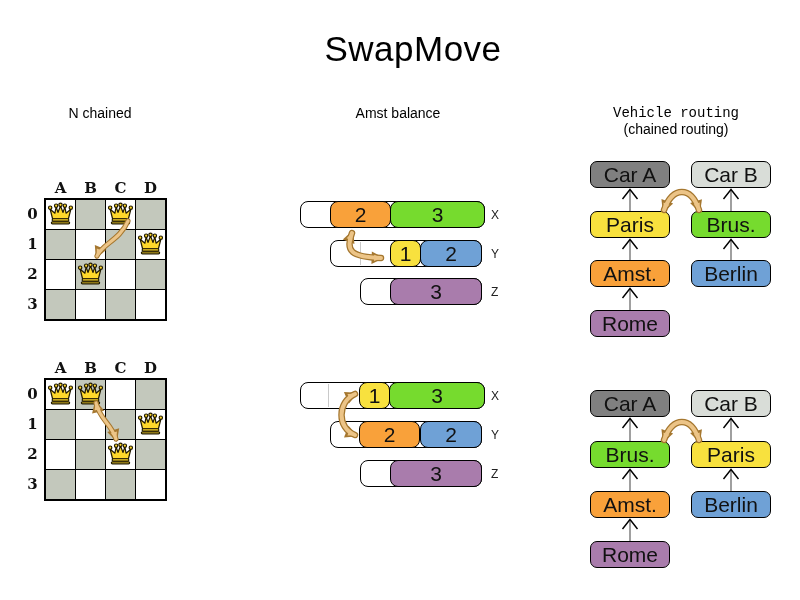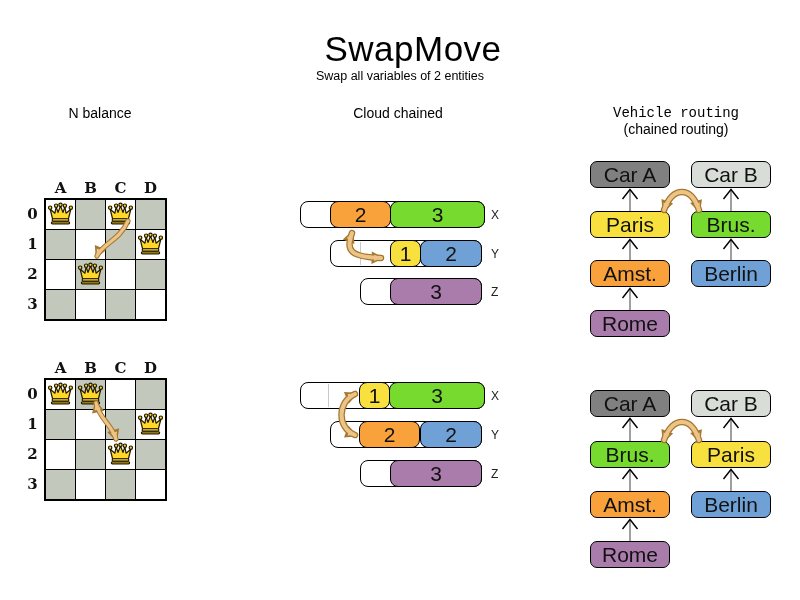--- a/index.html
+++ b/index.html
@@ -26,24 +26,23 @@
   
   .vbox{position:absolute;width:80px;height:27px;box-sizing:border-box;border:1.6px solid #000;border-radius:7px;
     display:flex;align-items:center;justify-content:center;font-size:21px;color:#111;}
   #overlay{position:absolute;left:0;top:0;pointer-events:none;}
 </style>
 </head>
 <body>
 
 <div id="stage">
   <div id="title" class="abs">SwapMove</div>
-  <div id="subtitle" class="abs">Swap all variables of 2 entities</div>
-
-  <div id="sec-nqueens" class="abs sec-title">N balance</div>
-  <div id="sec-cloud" class="abs sec-title">Cloud chained</div>
+
+  <div id="sec-nqueens" class="abs sec-title">N chained</div>
+  <div id="sec-cloud" class="abs sec-title">Amst balance</div>
   <div id="sec-vehicle" class="abs sec-title">Vehicle routing</div>
   <div id="sec-vehicle-sub" class="abs">(chained routing)</div>
 
   <div id="diagram">
       <div class="col-label" style="left: 45px; top: 179px; width: 31px; height: 18px;">A</div>
       <div class="col-label" style="left: 75px; top: 179px; width: 31px; height: 18px;">B</div>
       <div class="col-label" style="left: 105px; top: 179px; width: 31px; height: 18px;">C</div>
       <div class="col-label" style="left: 135px; top: 179px; width: 31px; height: 18px;">D</div>
       <div class="row-label" style="left: 24px; top: 199px; width: 17px; height: 30px;">0</div>
       <div class="row-label" style="left: 24px; top: 229px; width: 17px; height: 30px;">1</div>

